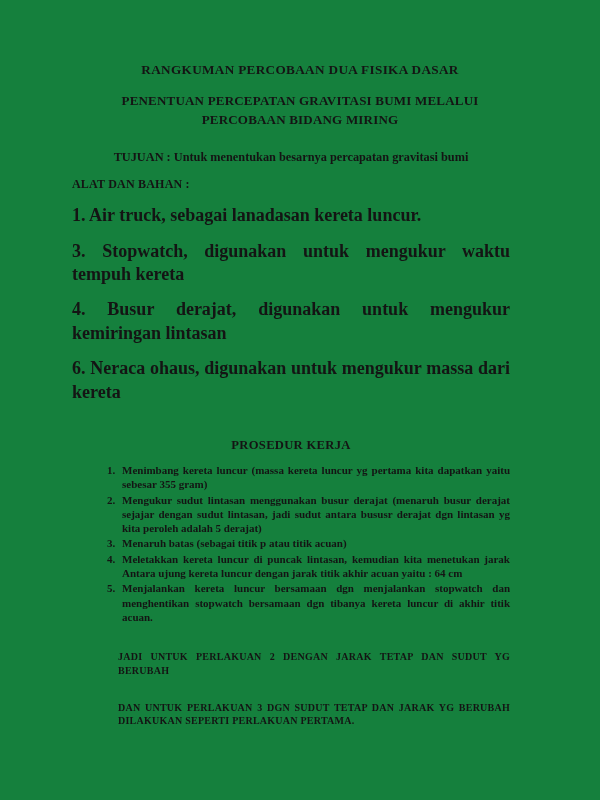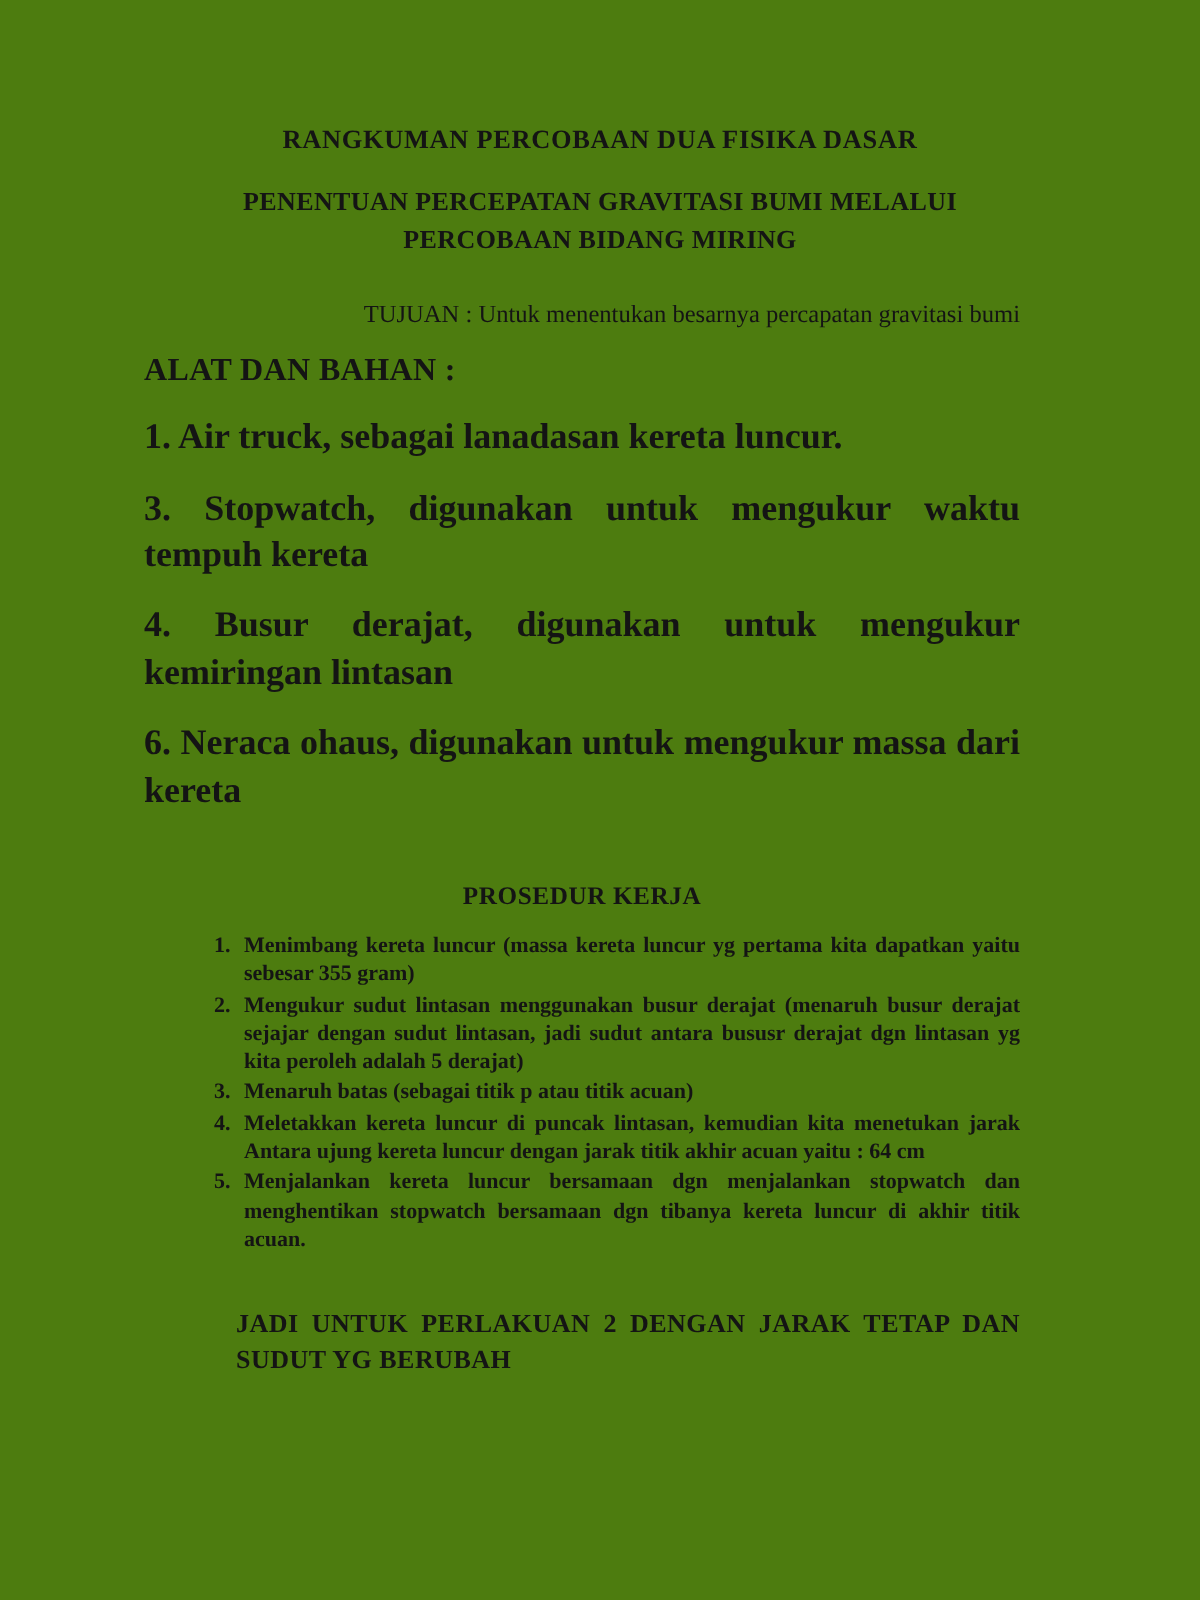--- a/index.html
+++ b/index.html
@@ -47,28 +47,28 @@
 
   
   .content {
     margin-left: 72px;
     width: 438px; 
     padding-top: 20px;
   }
 
   .para {
     font-size: 12.3px;
-    font-weight: normal;
+    font-weight: bold;
     line-height: 1.28;
     margin: 0 0 12px 0;
-    text-align: right;
+    text-align: center;
   }
 
   .section-label {
-    font-size: 16px;
+    font-size: 12px;
     font-weight: bold;
     margin: 0 0 12px 0;
     letter-spacing: 0.2px;
   }
 
   
   .flat-item {
     font-size: 18px;
     font-weight: bold;
     line-height: 1.3;
@@ -108,34 +108,34 @@
   ol.proc-list > li::marker {
     font-weight: bold;
   }
 
   
   .caps-block {
     margin-top: 26px;
     margin-left: 46px;
   }
   .caps-para {
-    font-size: 13px;
+    font-size: 10px;
     font-weight: bold;
     line-height: 1.34;
     letter-spacing: 0.25px;
     text-align: justify;
     text-justify: inter-word;
     margin: 0;
   }
   .caps-para + .caps-para { margin-top: 24px; }
 </style>
 </head>
 <body style="background: rgb(253, 253, 253); color: rgb(20, 20, 20);">
 
-<div id="page" style="background: #4d7c0f;">
+<div id="page" style="background: #15803d;">
 
   <div class="title-block">
     <div class="doc-title-1">RANGKUMAN PERCOBAAN DUA FISIKA DASAR</div>
     <div class="doc-title-2">PENENTUAN PERCEPATAN GRAVITASI BUMI MELALUI PERCOBAAN BIDANG MIRING</div>
   </div>
 
   <div class="content">
 
     <p class="para">TUJUAN : Untuk menentukan besarnya percapatan gravitasi bumi</p>
 
@@ -167,16 +167,17 @@
     <ol class="proc-list">
       <li>Menimbang kereta luncur (massa kereta luncur yg pertama kita dapatkan yaitu sebesar 355 gram)</li>
       <li>Mengukur sudut lintasan menggunakan busur derajat (menaruh busur derajat sejajar dengan sudut lintasan, jadi sudut antara bususr derajat dgn lintasan yg kita peroleh adalah 5 derajat)</li>
       <li>Menaruh batas (sebagai titik p atau titik acuan)</li>
       <li>Meletakkan kereta luncur di puncak lintasan, kemudian kita menetukan jarak Antara ujung kereta luncur dengan jarak titik akhir acuan yaitu : 64 cm</li>
       <li>Menjalankan kereta luncur bersamaan dgn menjalankan stopwatch dan menghentikan stopwatch bersamaan dgn tibanya kereta luncur di akhir titik acuan.</li>
     </ol>
 
     <div class="caps-block">
       <p class="caps-para">JADI UNTUK PERLAKUAN 2 DENGAN JARAK TETAP DAN SUDUT YG BERUBAH</p>
+      <p class="caps-para">DAN UNTUK PERLAKUAN 3 DGN SUDUT TETAP DAN JARAK YG BERUBAH DILAKUKAN SEPERTI PERLAKUAN PERTAMA.</p>
     </div>
 
   </div>
 </div>
 
 </body></html>

